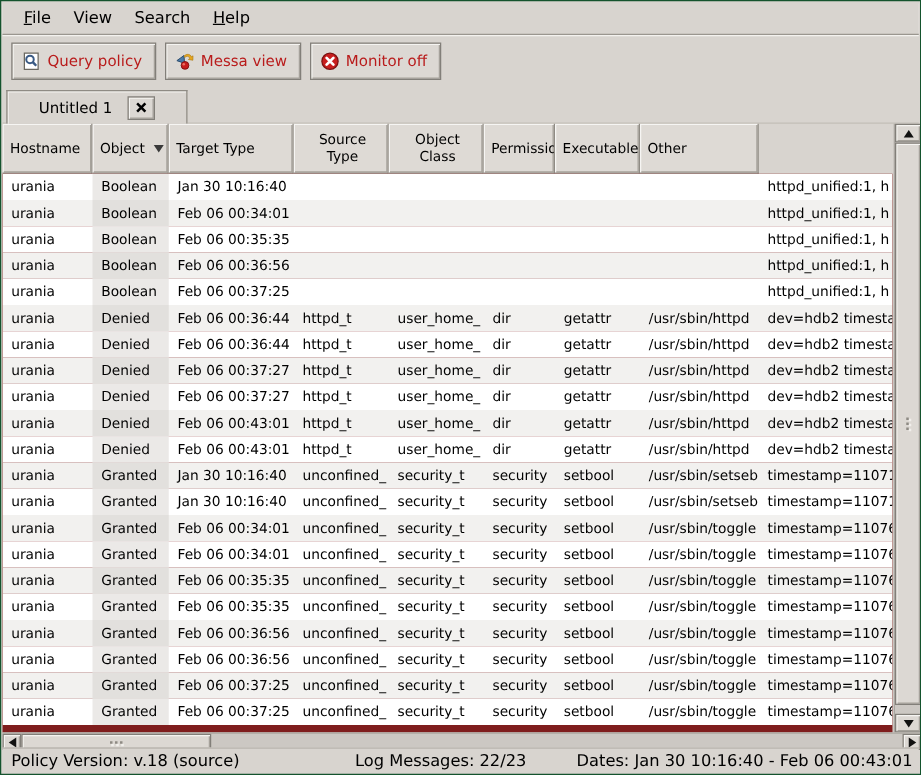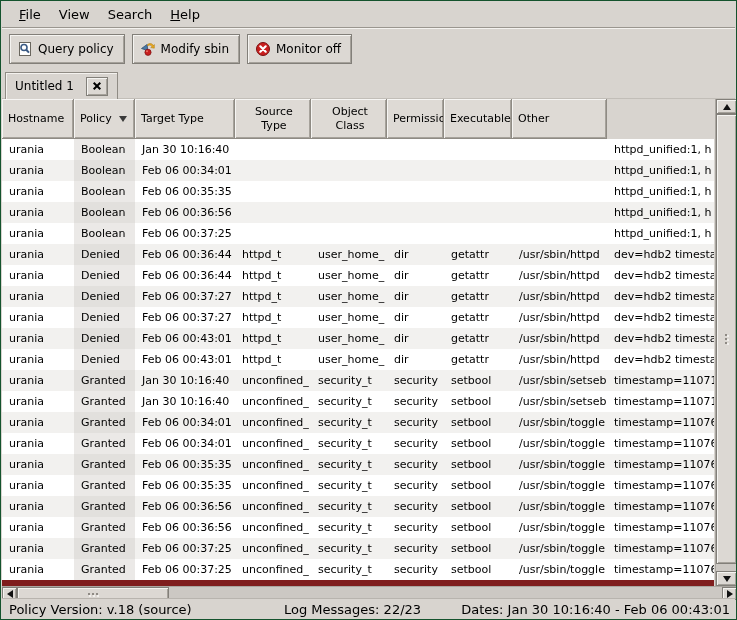--- a/index.html
+++ b/index.html
@@ -24,35 +24,35 @@
   .menu-item { padding:4px 9px; font-size:13px; cursor:default; }
   .menu-item u { text-decoration:underline; }
   
   .toolbar {
     position:absolute; top:29px; left:1px; right:1px; height:38px;
     display:flex; align-items:center; gap:7px; padding:0 7px;
   }
   .tbtn {
     display:flex; align-items:center; gap:5px; height:30px;
     padding:0 10px 0 7px; font-size:12px;
-    font-family:inherit; color:#000000;
+    font-family:inherit; color:#b91c1c;
     background:var(--button-bg,#dcd8d3);
     border:1px solid #827f79;
     box-shadow:inset 1px 1px 0 #f5f4f1, inset -1px -1px 0 #a5a19a;
     cursor:default;
   }
   .tbtn .icon { display:inline-flex; width:16px; height:16px; }
   
   .tabrow {
     position:absolute; top:67px; left:1px; right:1px; height:31px;
     border-bottom:1px solid #c2beb8;
   }
   .tab {
     position:absolute; left:3px; top:4px; height:27px;
-    display:flex; align-items:center; gap:12px; padding:0 9px;
+    display:flex; align-items:center; gap:12px; padding:0 25px;
     background:var(--window-bg,#d8d4cf);
     border:1px solid #8f8b84; border-bottom:none;
     box-shadow:inset 1px 1px 0 #f4f2ef;
     font-size:12px;
   }
   .tabclose {
     width:22px; height:19px; display:inline-flex; align-items:center; justify-content:center;
     background:var(--button-bg,#dcd8d3);
     border:1px solid #827f79;
     box-shadow:inset 1px 1px 0 #f5f4f1, inset -1px -1px 0 #a5a19a;
@@ -187,21 +187,21 @@
     </button>
     <button class="tbtn">
       <span class="icon">
         <svg width="16" height="16" viewBox="0 0 16 16">
           <path d="M1.5,7.5 L7.2,3.4 L7.6,9.6 Z" fill="#4a7aa8" stroke="#2d4d6e" stroke-width="0.8"></path>
           <path d="M7.2,4 C9.2,1.6 12.4,2.2 13.3,4.6 L14.4,3.6 L14.3,7.2 L10.7,6.6 L11.9,5.5 C11,3.8 8.9,3.6 7.8,5 Z" fill="#e8a81e" stroke="#a87714" stroke-width="0.5"></path>
           <circle cx="8" cy="11.3" r="3.1" fill="#c81e1e" stroke="#7a1010" stroke-width="0.7"></circle>
           <circle cx="7" cy="10.3" r="1" fill="#ef8070" opacity="0.85"></circle>
         </svg>
       </span>
-      <span>Modify sbin</span>
+      <span>Messa view</span>
     </button>
     <button class="tbtn">
       <span class="icon">
         <svg width="16" height="16" viewBox="0 0 16 16">
           <circle cx="8" cy="8" r="6.5" fill="#c81e1e" stroke="#7a1010"></circle>
           <path d="M5.3,5.3 L10.7,10.7 M10.7,5.3 L5.3,10.7" stroke="#ffffff" stroke-width="2.2" stroke-linecap="round"></path>
         </svg>
       </span>
       <span>Monitor off</span>
     </button>
@@ -218,21 +218,21 @@
         </span>
       </button>
     </div>
   </div>
 
   <div class="thead">
       <div class="th">
         <span>Hostname</span>
       </div>
       <div class="th">
-        <span>Policy</span>
+        <span>Object</span>
         <span class="sort-arrow"></span>
       </div>
       <div class="th">
         <span>Target Type</span>
       </div>
       <div class="th">
         <span>Source Type</span>
       </div>
       <div class="th">
         <span>Object Class</span>

